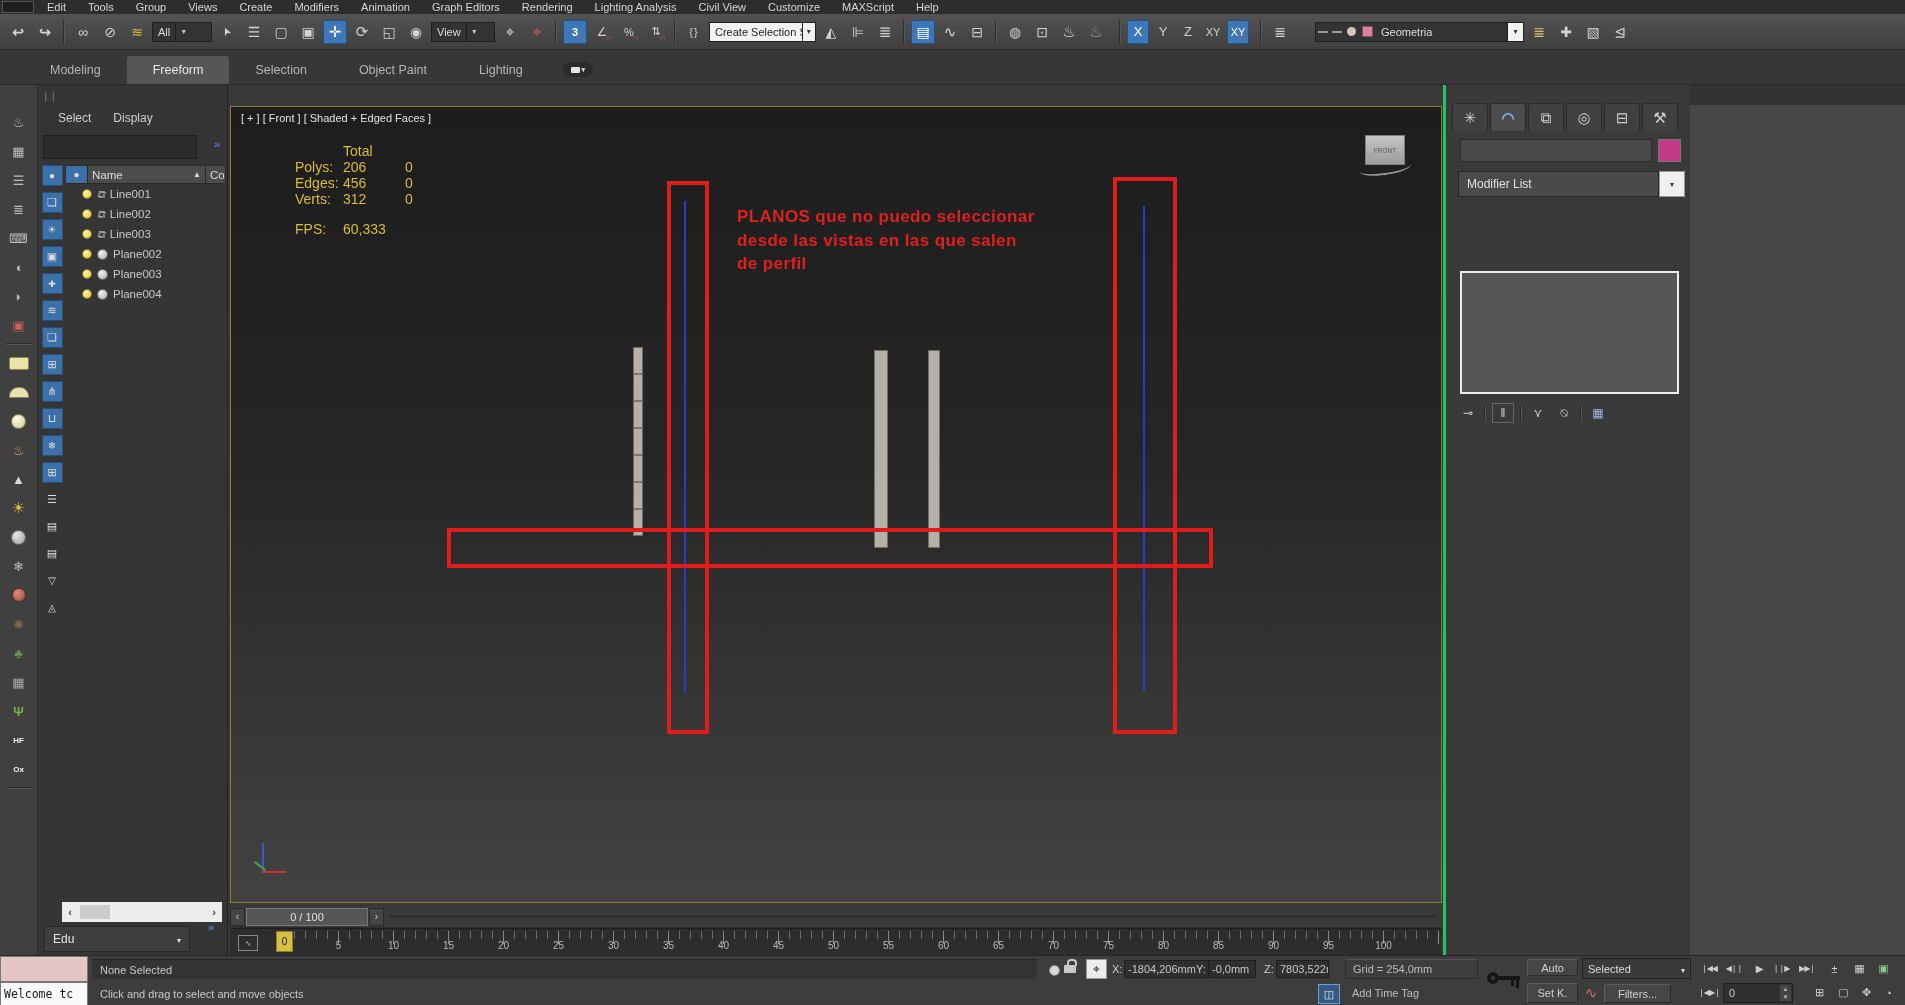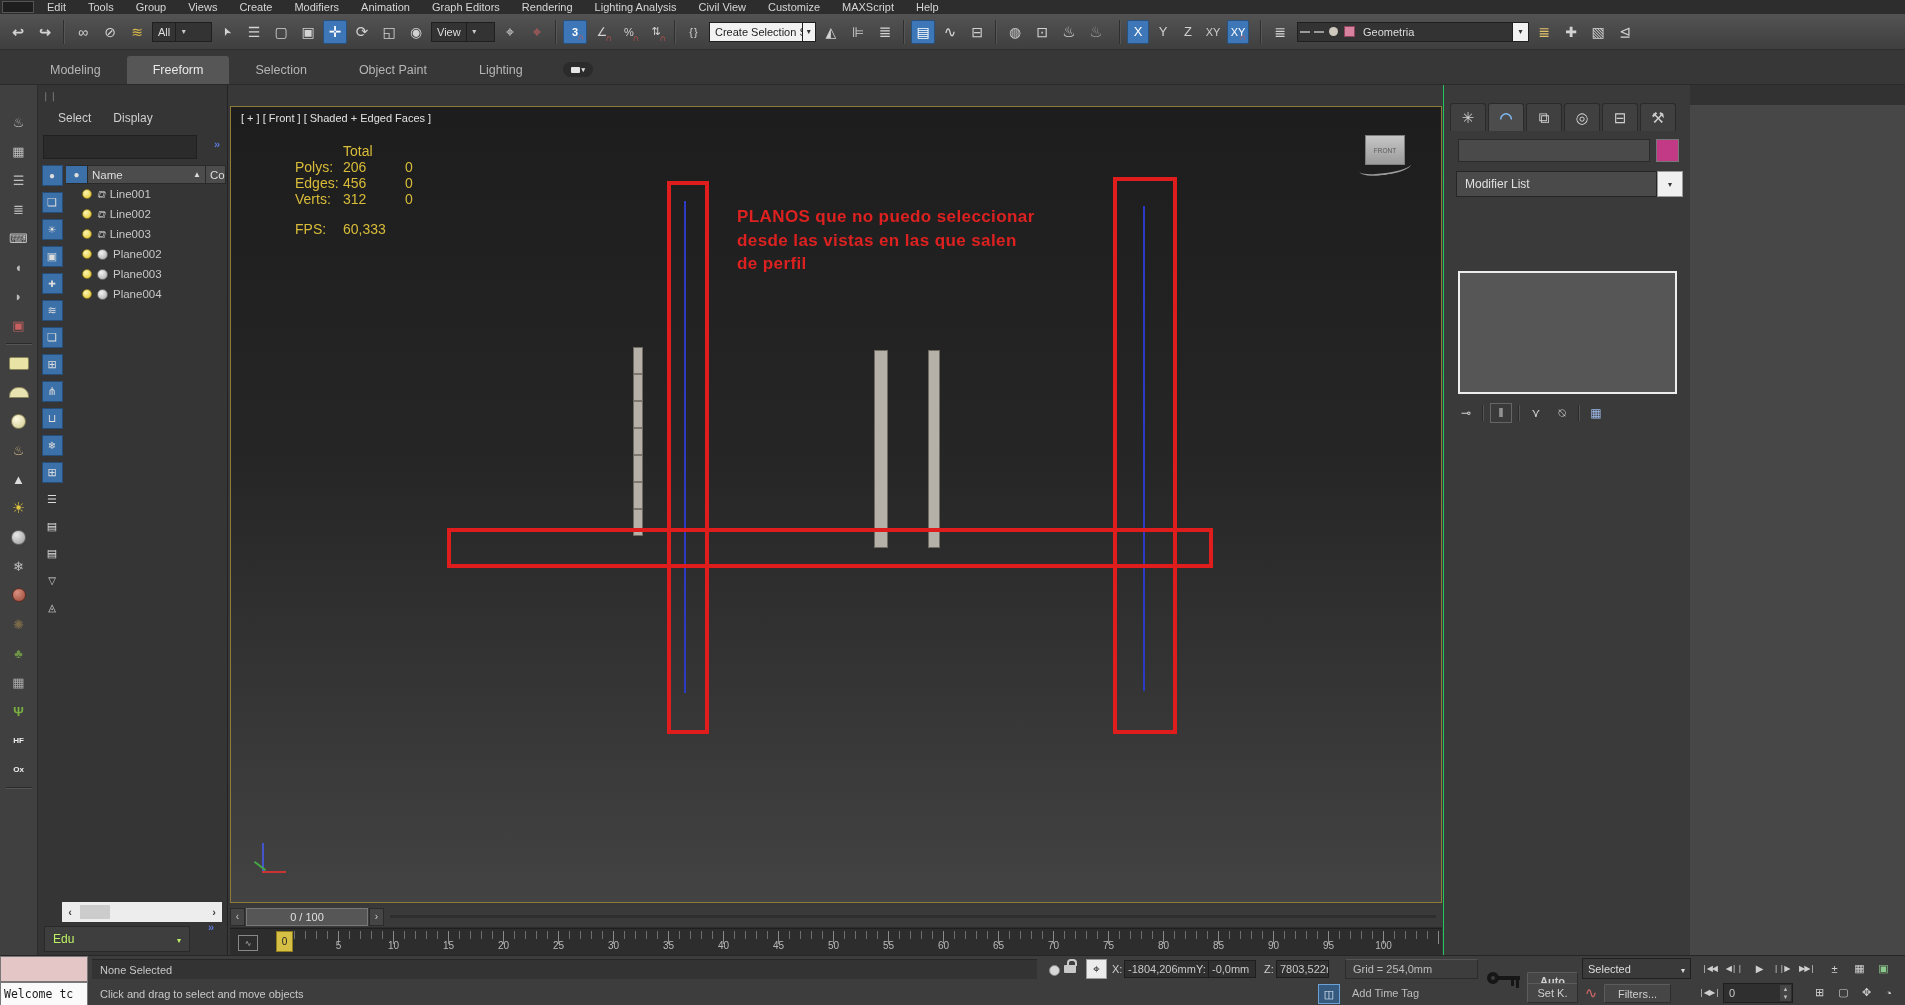--- a/index.html
+++ b/index.html
@@ -78,21 +78,21 @@
   .sort{font-size:8px;color:#ddd;}
   .sx-row{height:20px;display:flex;align-items:center;padding-left:16px;gap:5px;font-size:11.5px;color:#c8c8c8;}
   .bulb{width:8px;height:8px;border-radius:50%;background:radial-gradient(circle at 35% 30%,#fdf6b0,#e0c52f);border:1px solid #8f7d1e;flex:0 0 auto;}
   .t-shape{color:#b9b9b9;font-size:11px;flex:0 0 auto;}
   .t-sphere{width:11px;height:11px;border-radius:50%;background:radial-gradient(circle at 35% 30%,#f2f2f2,#a8a8a8);border:1px solid #6e6e6e;flex:0 0 auto;box-sizing:border-box;}
   .sx-scroll{position:absolute;left:24px;right:5px;bottom:33px;height:20px;background:#ededed;display:flex;align-items:center;color:#444;}
   .sx-scroll .arr{width:16px;text-align:center;font-size:11px;font-weight:bold;}
   .sx-thumb{width:30px;height:14px;background:#cccccc;margin-left:2px;}
   .sx-scroll .sp{flex:1;}
   .sx-footer{position:absolute;left:6px;bottom:3px;width:146px;height:26px;background:#3e3e3e;border:1px solid #292929;
-             display:flex;align-items:center;font-size:12px;color:#bef264;padding:0 8px;box-sizing:border-box;justify-content:space-between;}
+             display:flex;align-items:center;font-size:12px;color:#e5e5e5;padding:0 8px;box-sizing:border-box;justify-content:space-between;}
   .sx-foot-exp{position:absolute;right:14px;bottom:22px;color:#5b79d8;font-size:11px;font-weight:bold;letter-spacing:-1px;}
 
   
   .center-bg{left:228px;top:85px;width:1215px;height:870px;background:#383838;}
   .viewport{left:230px;top:106px;width:1212px;height:797px;border:1px solid #8d7b37;box-sizing:border-box;
             background:linear-gradient(#1d1d1d 0%,#262626 45%,#434343 100%);overflow:hidden;}
   .vp-label{position:absolute;left:10px;top:5px;font-size:11px;color:#e2e2e2;}
   .vp-stats{position:absolute;left:64px;top:36px;font-size:14px;color:#d9bc39;line-height:16px;}
   .vp-stats table{border-collapse:collapse;}
   .vp-stats td{padding:0;min-width:48px;}
@@ -133,21 +133,21 @@
   .ruler .major{position:absolute;left:53px;right:0;top:2px;height:13px;
         background:repeating-linear-gradient(90deg,#8a8a8a 0 1px,transparent 1px 55px);}
   .ruler-nums{position:absolute;left:26px;top:11px;display:flex;font-size:10px;color:#b8b8b8;}
   .ruler-nums span{width:55px;text-align:center;flex:0 0 auto;}
   .playhead{position:absolute;left:46px;top:2px;width:17px;height:21px;background:#d6bf45;border:1px solid #8f7d1e;
             box-sizing:border-box;display:flex;align-items:center;justify-content:center;font-size:10px;color:#222;}
   .ruler-cfg{position:absolute;left:8px;top:6px;width:18px;height:14px;border:1px solid #888;color:#bbb;
              font-size:8px;display:flex;align-items:center;justify-content:center;}
 
   
-  .cpanel{left:1443px;top:85px;width:247px;height:870px;background:#3a3a3a;border-left:1px solid #22c55e;box-sizing:border-box;}
+  .cpanel{left:1443px;top:85px;width:247px;height:870px;background:#3a3a3a;border-left:3px solid #22c55e;box-sizing:border-box;}
   .cp-tabs{position:absolute;left:6px;top:18px;display:flex;gap:2px;}
   .cp-tab{width:36px;height:28px;display:flex;align-items:center;justify-content:center;font-size:15px;color:#cfcfcf;
           background:#404040;border:1px solid #2a2a2a;border-bottom:none;border-radius:3px 3px 0 0;box-sizing:border-box;}
   .cp-tab.active{background:#4c4c4c;}
   .cp-name{position:absolute;left:14px;top:54px;width:192px;height:23px;background:#4a4a4a;border:1px solid #2a2a2a;box-sizing:border-box;}
   .cp-swatch{position:absolute;left:212px;top:54px;width:23px;height:23px;background:#c23a86;border:1px solid #777;box-sizing:border-box;}
   .cp-modlist{position:absolute;left:12px;top:86px;width:201px;height:26px;background:#4a4a4a;border:1px solid #262626;
               display:flex;align-items:center;font-size:12px;color:#e0e0e0;padding-left:8px;box-sizing:border-box;}
   .cp-modchev{position:absolute;left:213px;top:86px;width:26px;height:26px;background:#f0f0f0;border:1px solid #999;
               display:flex;align-items:center;justify-content:center;color:#333;font-size:10px;box-sizing:border-box;}
@@ -185,21 +185,21 @@
   .grid-box{left:1345px;top:3px;width:133px;height:20px;border:1px solid #2c2c2c;border-top-color:#555;
             display:flex;align-items:center;padding-left:7px;color:#bdbdbd;}
   .timetag-box{left:1345px;top:27px;width:133px;height:20px;display:flex;align-items:center;padding-left:7px;color:#bdbdbd;}
   .key-ico{left:1487px;top:12px;width:38px;height:24px;}
   .key-ico::before{content:"";position:absolute;left:0;top:4px;width:12px;height:12px;border:4px solid #161616;border-radius:50%;box-sizing:border-box;}
   .key-ico::after{content:"";position:absolute;left:11px;top:8px;width:22px;height:4px;background:#161616;}
   .key-ico i{position:absolute;left:24px;top:12px;width:3px;height:6px;background:#161616;}
   .key-ico u{position:absolute;left:29px;top:12px;width:3px;height:8px;background:#161616;text-decoration:none;}
   .sb-btn{background:#464646;border:1px solid #2c2c2c;border-top-color:#5c5c5c;border-left-color:#5c5c5c;
           display:flex;align-items:center;justify-content:center;color:#cfcfcf;border-radius:2px;}
-  .auto-btn{left:1527px;top:16px;width:51px;height:17px;font-weight:bold;}
+  .auto-btn{left:1527px;top:3px;width:51px;height:17px;}
   .setk-btn{left:1527px;top:27px;width:51px;height:20px;}
   .keyfilter-dd{left:1582px;top:2px;width:109px;height:21px;background:#3a3a3a;border:1px solid #202020;
                 display:flex;align-items:center;justify-content:space-between;padding:0 5px;color:#ddd;}
   .curve-ico{left:1582px;top:28px;color:#cc6666;font-size:13px;width:18px;height:18px;display:flex;align-items:center;justify-content:center;}
   .filters-btn{left:1604px;top:28px;width:67px;height:19px;}
   .pb{top:3px;width:22px;height:19px;font-size:8px;letter-spacing:-1px;}
   .pb2{top:27px;width:22px;height:19px;font-size:8px;letter-spacing:-1px;}
   .frame-field{left:1723px;top:27px;width:70px;height:20px;background:#2f2f2f;border:1px solid #1e1e1e;
                display:flex;align-items:center;padding-left:5px;color:#c8c8c8;}
   .spin{position:absolute;right:1px;top:1px;bottom:1px;width:11px;background:#444;display:flex;flex-direction:column;
@@ -321,21 +321,21 @@
     <span class="ti g-teapot"></span>
     <span class="ti g-teapot" style="color:#9a9a9a"></span>
     <span class="sep" style="margin-left:8px"></span>
     <span class="axisbtn on">X</span>
     <span class="axisbtn">Y</span>
     <span class="axisbtn">Z</span>
     <span class="axisbtn" style="font-size:11px">XY</span>
     <span class="axisbtn on mag" style="font-size:11px">XY</span>
     <span class="sep" style="margin-left:8px"></span>
     <span class="ti g-laystar"></span>
-    <div class="dd" style="width:232px;margin-left:2px">
+    <div class="dd" style="width:209px;margin-left:20px">
       <span class="mini-dash"></span>
       <span class="mini-dash"></span>
       <span class="mini-ball"></span>
       <span class="mini-sq"></span>
       <span class="val">Geometria</span>
       <span class="chev g-chev" style="margin-left:auto;background:#f2f2f2;color:#333"></span>
     </div>
     <span class="ti g-laystar" style="color:#e0c06a"></span>
     <span class="ti g-plus"></span>
     <span class="ti g-cubecur"></span>

